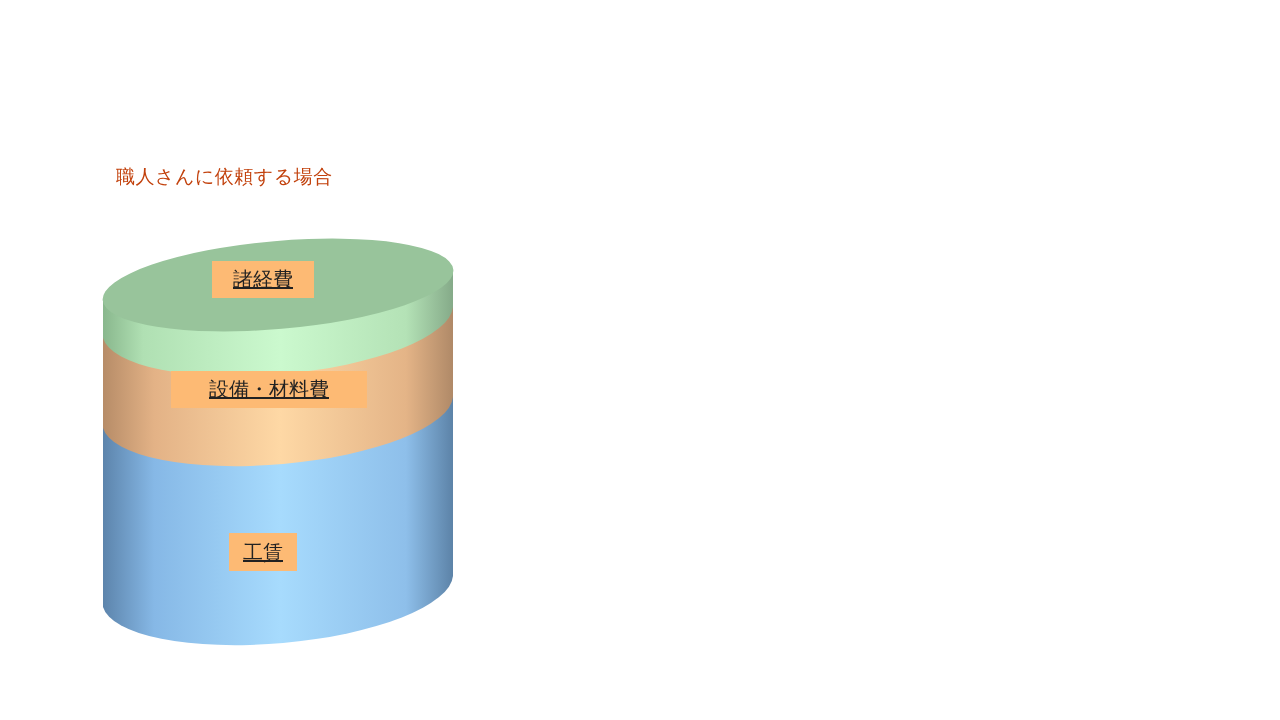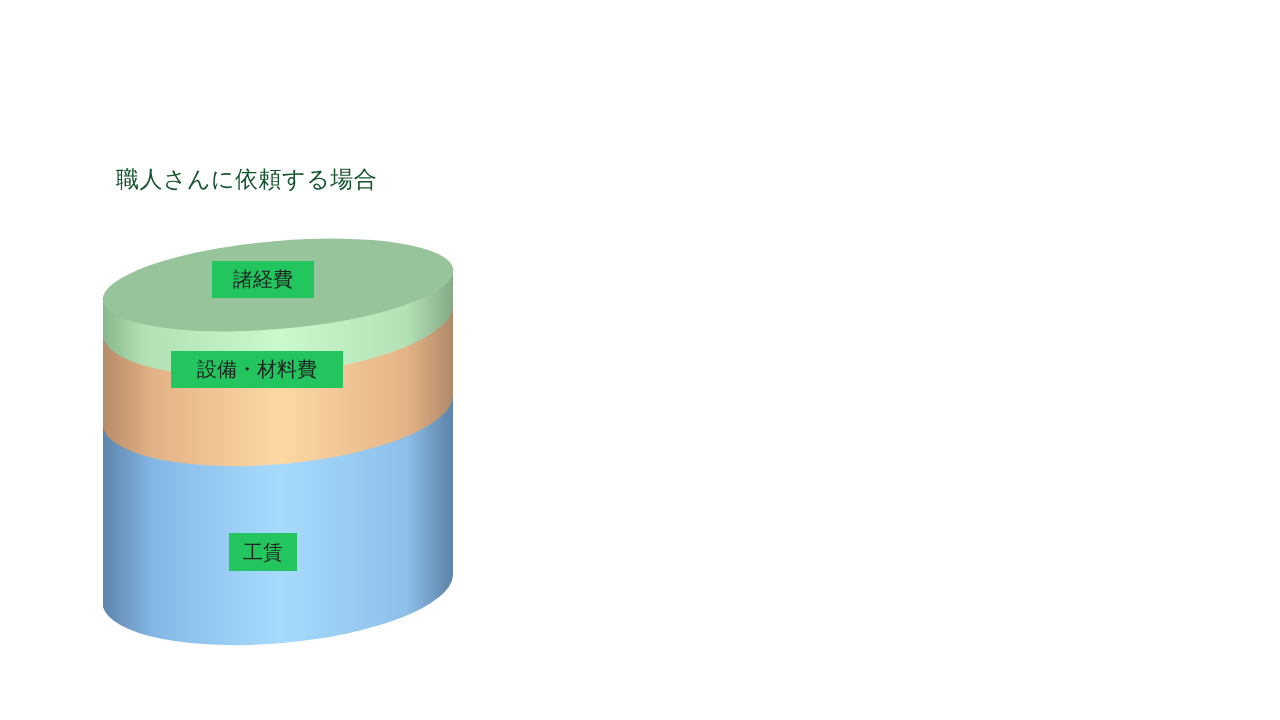--- a/index.html
+++ b/index.html
@@ -1,22 +1,22 @@
 <!DOCTYPE html>
 <html><head>
   <meta charset="utf-8">
   <style>
     html, body { margin: 0; padding: 0; background: #ffffff; }
     body { width: 1280px; height: 720px; position: relative; overflow: hidden;
            font-family: "DejaVu Sans", "Liberation Sans", sans-serif; }
-    .slide-title { position: absolute; left: 116px; top: 164px; font-size: 23px;
-                   color: #14532d; letter-spacing: 0.5px; white-space: nowrap; font-family: Liberation Mono, monospace; }
+    .slide-title { position: absolute; left: 116px; top: 164px; font-size: 19px;
+                   color: #c2410c; letter-spacing: 0.5px; white-space: nowrap; font-family: Liberation Mono, monospace; }
     svg.cyl { position: absolute; left: 0; top: 0; }
-    .label { position: absolute; background: #22c55e; color: #222; font-size: 20px;
-             display: flex; align-items: center; justify-content: center; white-space: nowrap; }
+    .label { position: absolute; background: #fdba74; color: #222; font-size: 20px;
+             display: flex; align-items: center; justify-content: center; white-space: nowrap; text-decoration: underline; }
   </style>
 </head>
 <body>
 
 <div class="slide-title">職人さんに依頼する場合</div>
 
 <svg class="cyl" width="1280" height="720" viewBox="0 0 1280 720">
   <defs>
     <linearGradient id="gGreen" x1="0" x2="1" y1="0" y2="0">
       <stop offset="0" stop-color="#86b48a"></stop>
@@ -51,14 +51,14 @@
 
     <path d="M100,250 L100,428 L103,428 A176 55 -5 0 0 453,397 L460,397 L460,250 Z" fill="url(#gOrange)"></path>
 
     <path d="M100,250 L100,338 L103,338 A176 55 -5 0 0 453,307 L460,307 L460,250 Z" fill="url(#gGreen)"></path>
   </g>
 
   <ellipse cx="278" cy="285" rx="176" ry="44" transform="rotate(-5 278 285)" fill="#98c49b"></ellipse>
 </svg>
 
 <div class="label" style="left:212px; top:261px; width:102px; height:37px;">諸経費</div>
-<div class="label" style="left:171px; top:351px; width:172px; height:37px;">設備・材料費</div>
+<div class="label" style="left:171px; top:371px; width:196px; height:37px;">設備・材料費</div>
 <div class="label" style="left:229px; top:513px; width:68px; height:38px;margin-top:20px;">工賃</div>
 
 </body></html>

